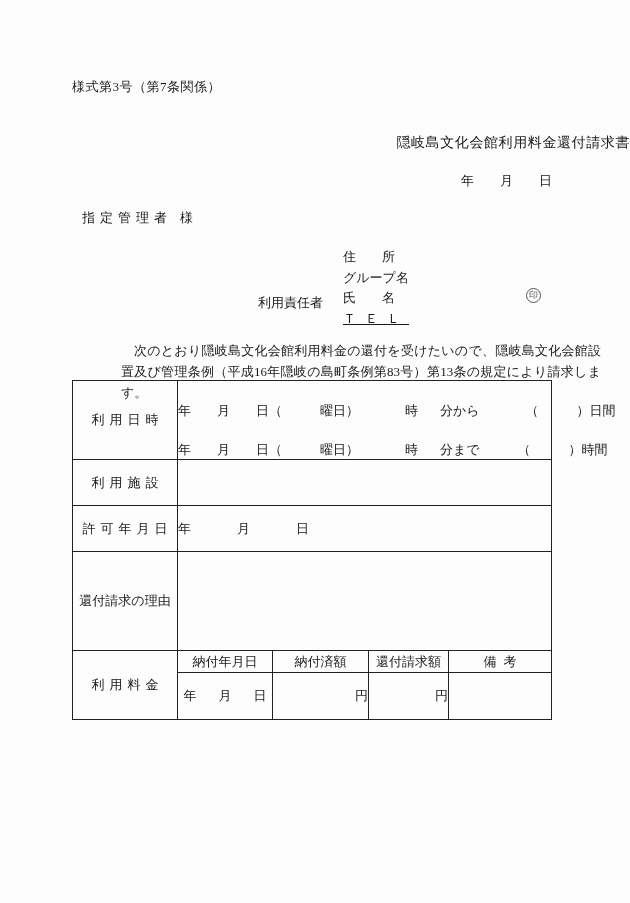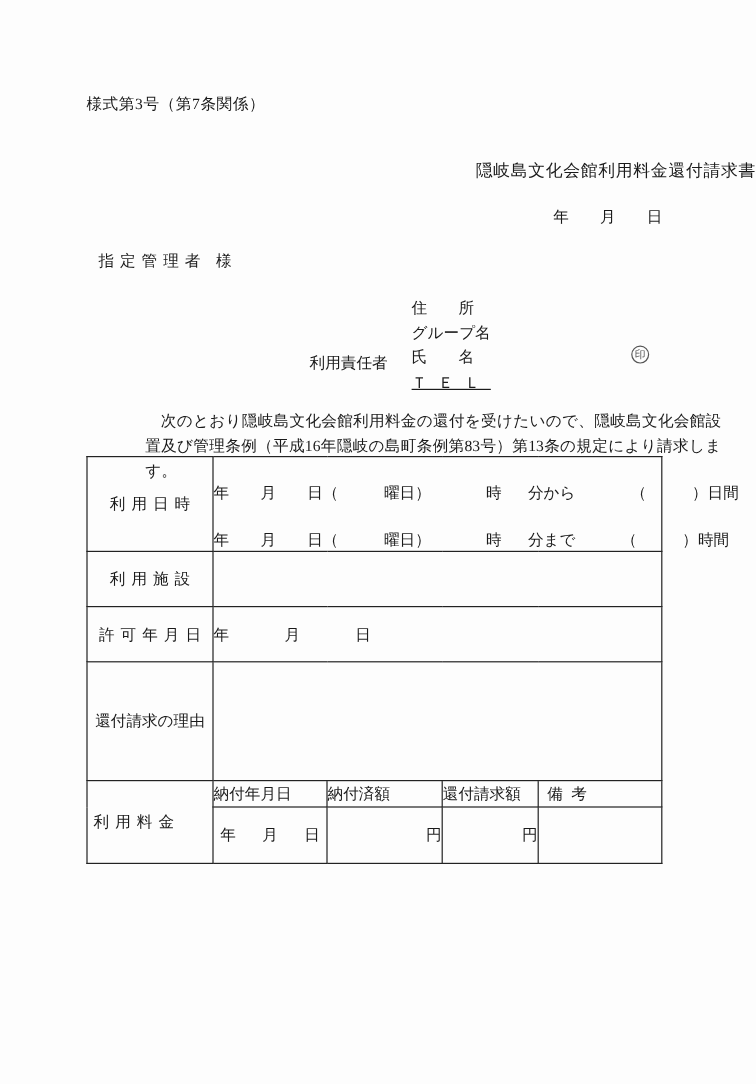--- a/index.html
+++ b/index.html
@@ -170,21 +170,21 @@
   .s14 { display: inline-block; width: 38px; }
   .s20 { display: inline-block; width: 46px; }
   .s8  { display: inline-block; width: 22px; }
 
   .row-facility td { height: 45px; }
   .row-permit td   { height: 45px; }
   .permit-date { padding-left: 22px; white-space: nowrap; }
   .row-reason td   { height: 98px; margin-left: 28px; }
   .row-reason .lbl-nospace { vertical-align: middle; }
 
-  .fee-head td { height: 21px; text-align: left; white-space: nowrap; }
+  .fee-head td { height: 21px; text-align: center; white-space: nowrap; }
   .fee-head .bikou { letter-spacing: 7px; text-indent: 7px; margin-left: 40px; }
   .fee-body td { height: 46px; }
   .fee-date {
     text-align: center;
     padding-top: 16px;
     white-space: nowrap;
     vertical-align: middle;
   }
   .fee-date .s { display: inline-block; width: 22px; }
   .yen {

